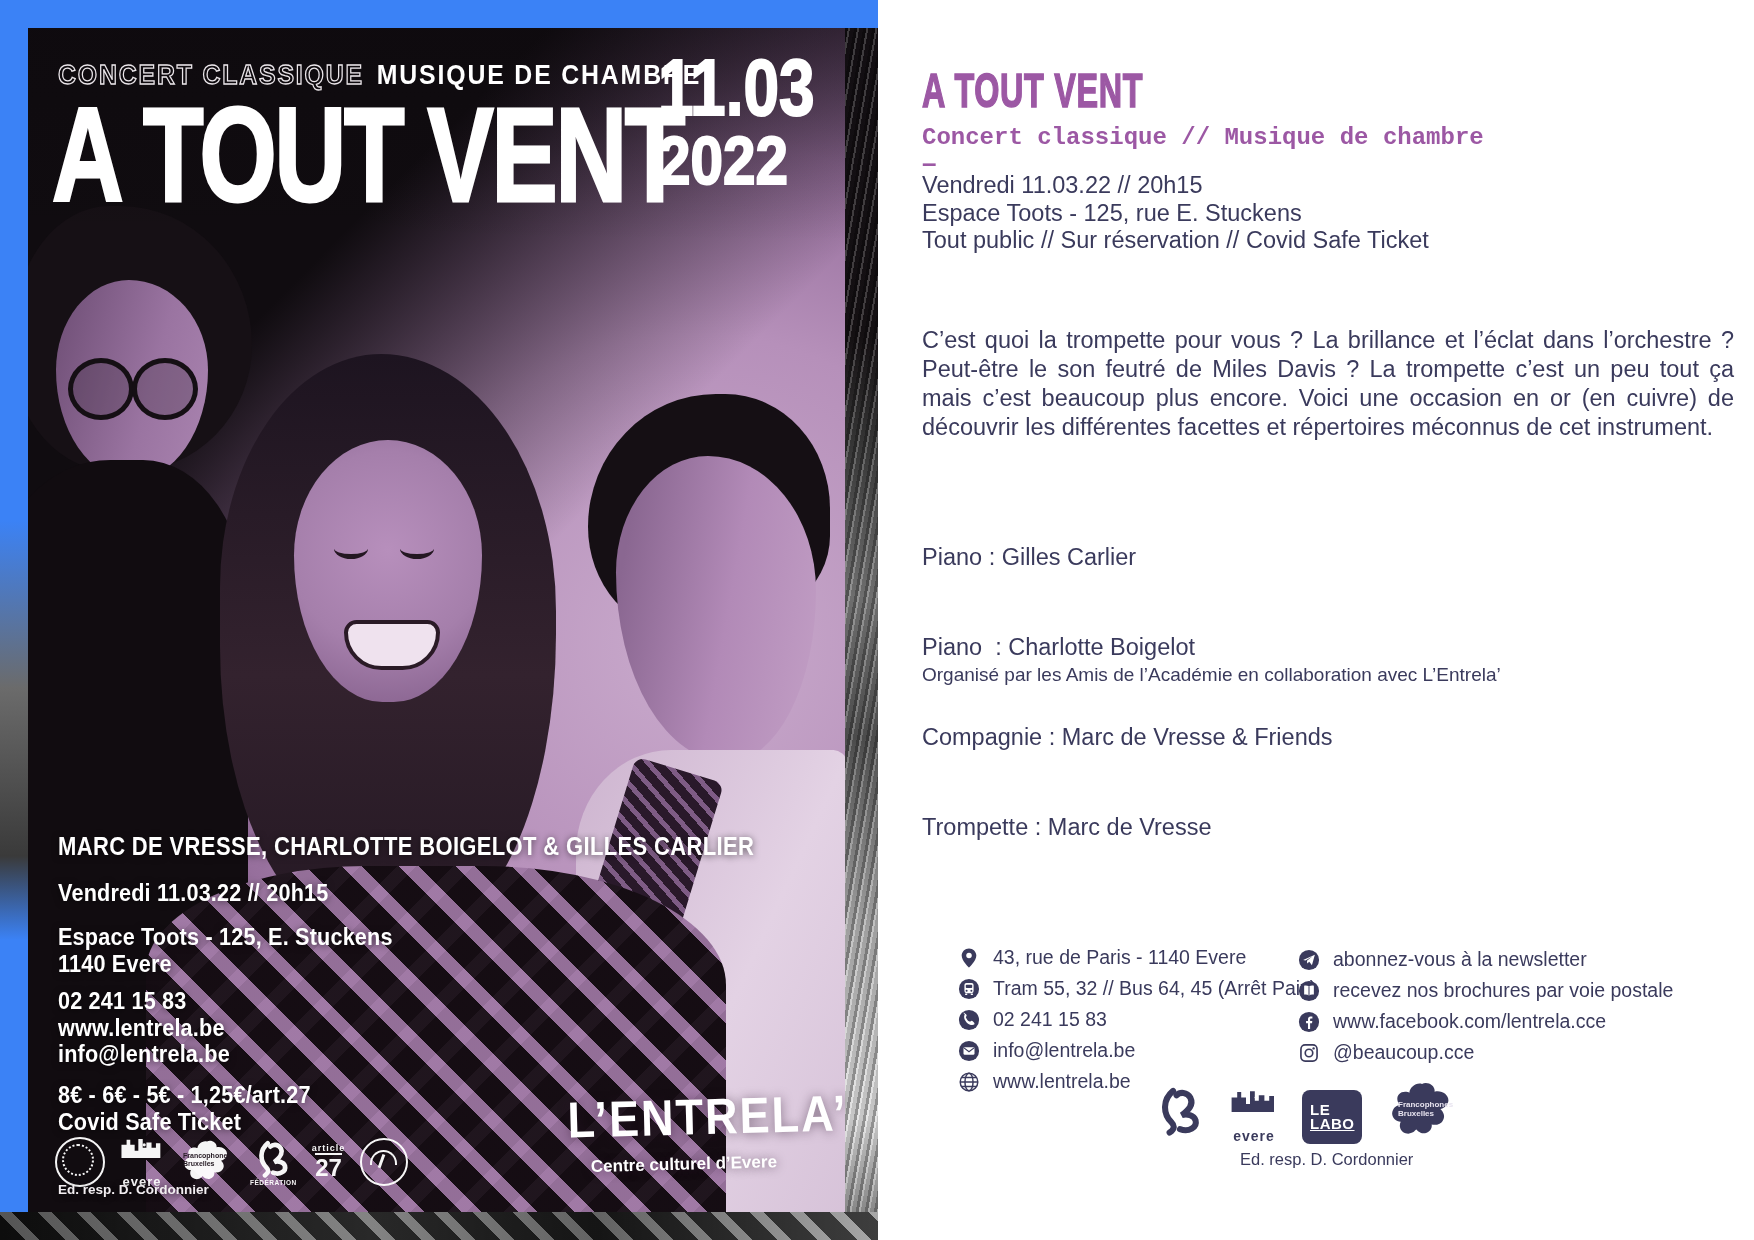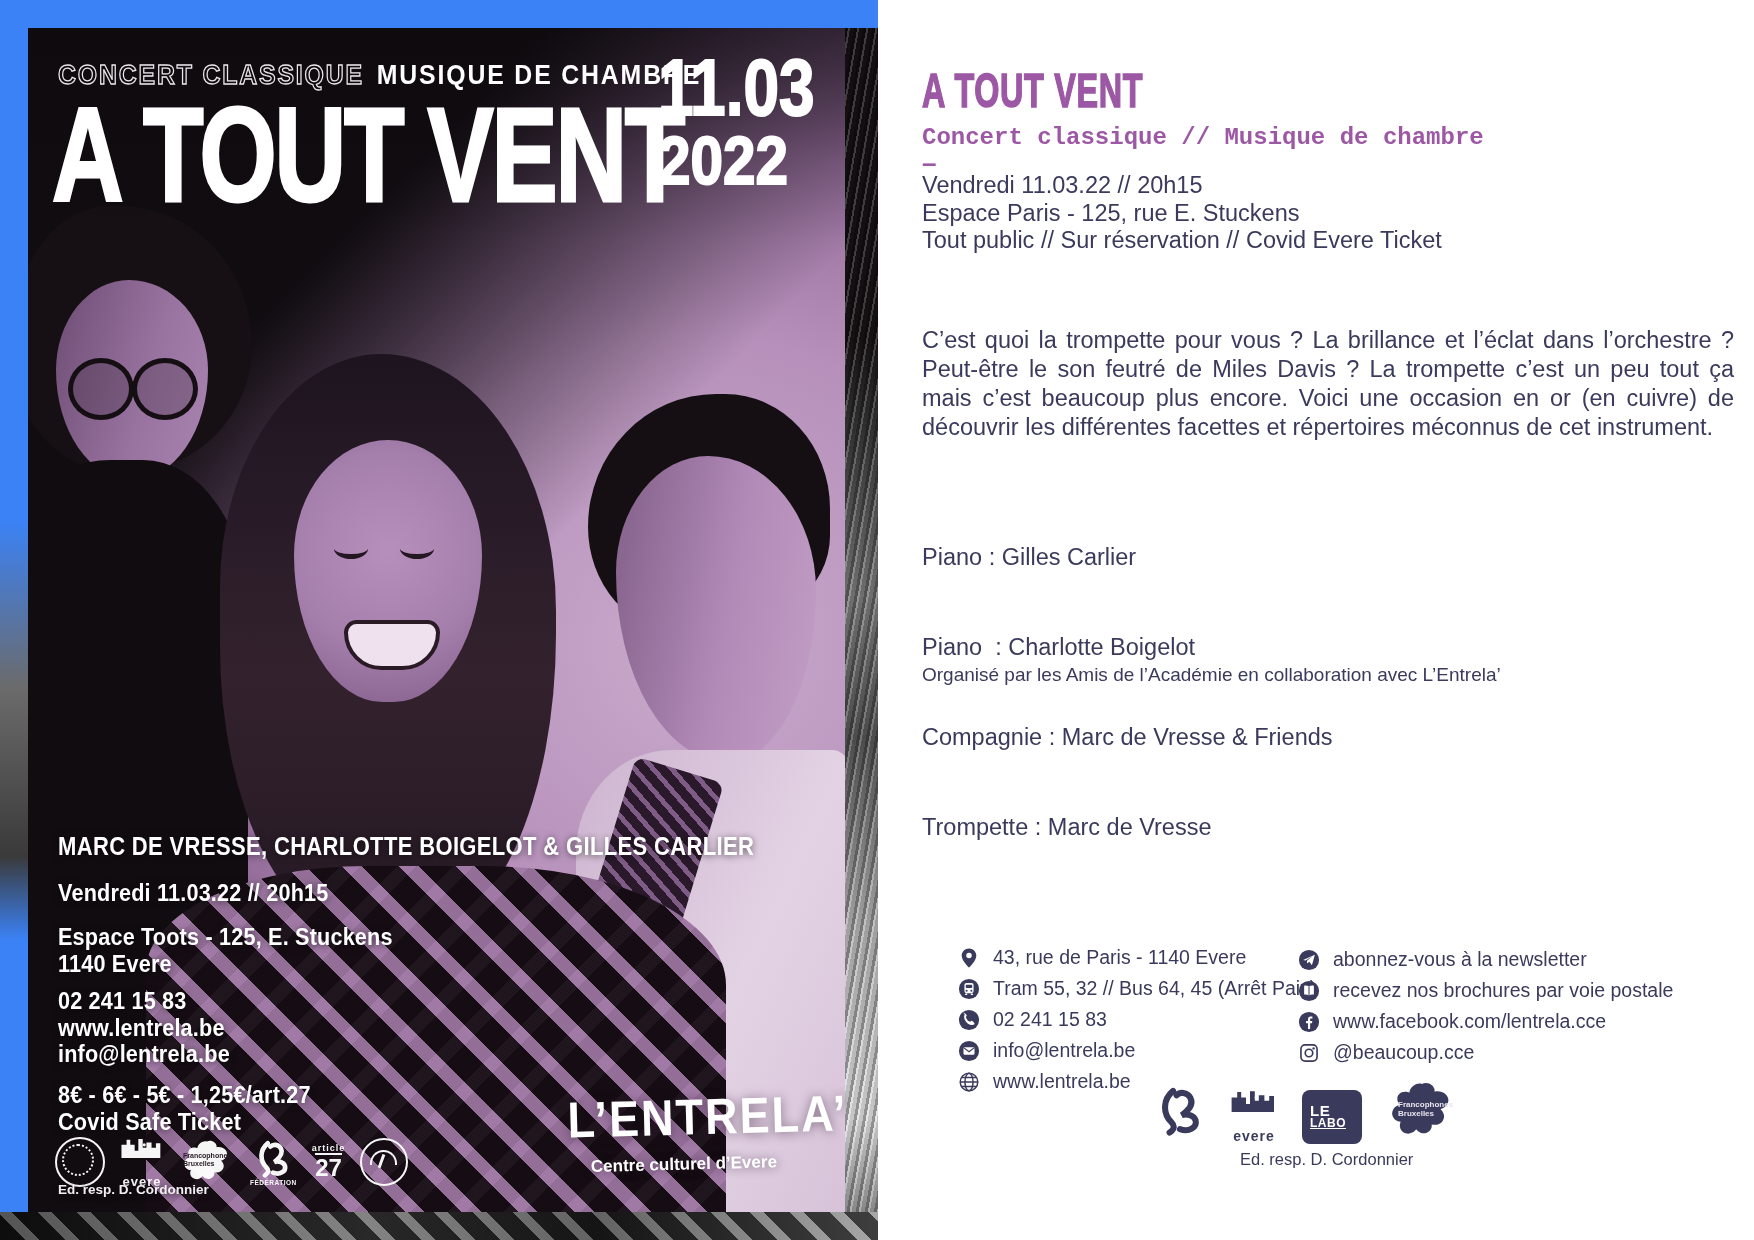--- a/index.html
+++ b/index.html
@@ -109,21 +109,21 @@
 
   .blogos{position:absolute;left:0;top:0;width:876px;height:1240px;pointer-events:none;}
   .blogo{position:absolute;color:#3a3a5c;display:flex;flex-direction:column;align-items:center;pointer-events:auto;}
   .vb2{left:276px;top:1084px;}
   .evere2{left:352px;top:1088px;}
   .evere2 .evere-txt{color:#3a3a5c;font-size:14px;}
   .lelabo{left:424px;top:1090px;width:60px;height:54px;background:#3a3a5c;border-radius:8px;
           display:flex;flex-direction:column;align-items:flex-start;justify-content:center;padding-left:8px;box-sizing:border-box;}
   .lelabo span{color:#fff;font-weight:700;line-height:.95;letter-spacing:.5px;}
   .lelabo .l1{font-size:15px;}
-  .lelabo .l2{font-size:12px;text-decoration:underline;}
+  .lelabo .l2{font-size:15px;text-decoration:underline;}
   .franco2{left:508px;top:1082px;position:absolute;}
   .franco2 .franco-txt{color:#e8e4f0;font-size:8px;line-height:9px;left:12px;top:18px;}
   .ed-resp-info{position:absolute;left:362px;top:1150px;font-size:16.5px;color:#3a3a5c;}
 </style>
 </head>
 <body>
 
 <div class="page">
 
   <section class="poster">
@@ -219,22 +219,22 @@
     </div>
   </section>
 
   <section class="info">
     <h2 class="i-title">A TOUT VENT</h2>
     <div class="i-subtitle">Concert classique // Musique de chambre</div>
     <div class="i-dash">–</div>
 
     <div class="i-info">
       <div>Vendredi 11.03.22 // 20h15</div>
-      <div>Espace Paris - 125, rue E. Stuckens</div>
-      <div>Tout public // Sur réservation // Covid Evere Ticket</div>
+      <div>Espace Toots - 125, rue E. Stuckens</div>
+      <div>Tout public // Sur réservation // Covid Safe Ticket</div>
     </div>
 
     <p class="i-para">C’est quoi la trompette pour vous ? La brillance et l’éclat dans l’orchestre ? Peut-être le son feutré de Miles Davis ? La trompette c’est un peu tout ça mais c’est beaucoup plus encore. Voici une occasion en or (en cuivre) de découvrir les différentes facettes et répertoires méconnus de cet instrument.</p>
 
     <div class="i-lineup">
       <div>Piano : Gilles Carlier</div>
       <div>Piano  : Charlotte Boigelot</div>
       <div>Compagnie : Marc de Vresse &amp; Friends</div>
       <div>Trompette : Marc de Vresse</div>
     </div>

